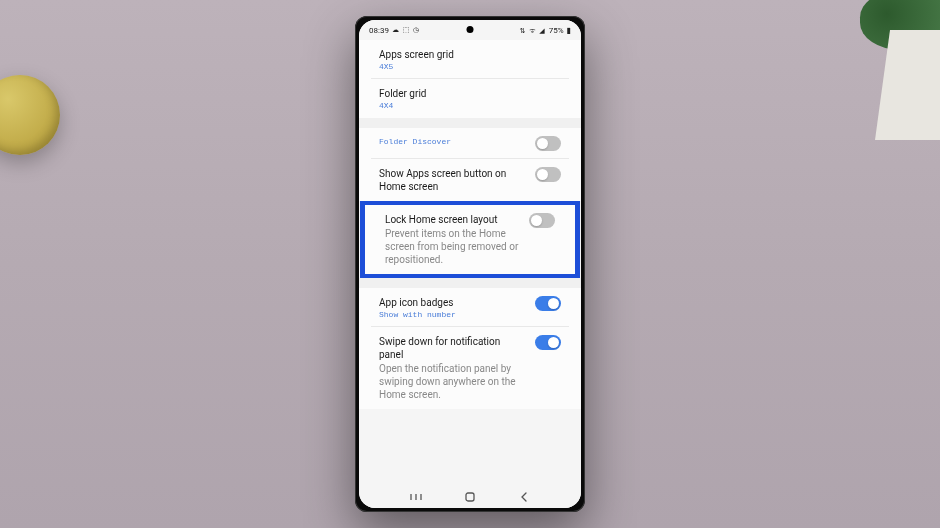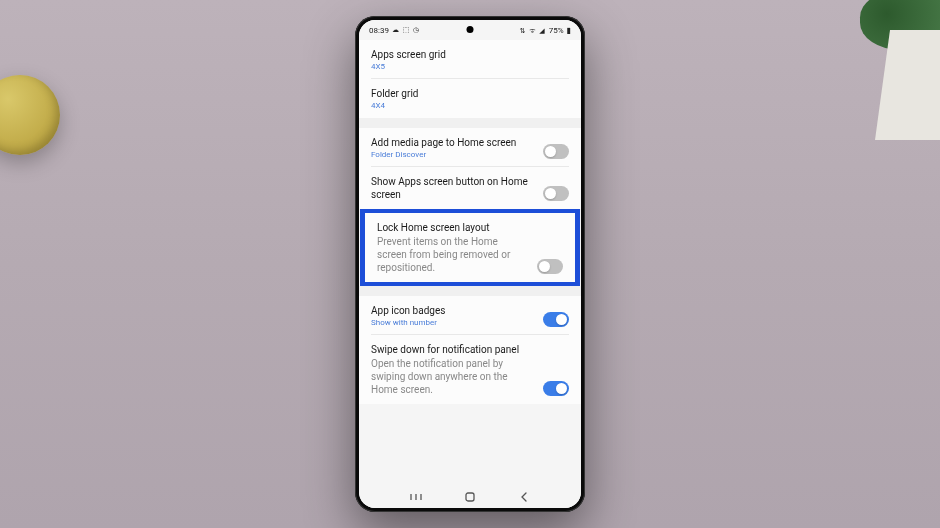--- a/index.html
+++ b/index.html
@@ -50,21 +50,21 @@
       border-radius: 50% 40% 60% 50%;
     }
     .phone {
       position: absolute;
       left: 50%;
       top: 50%;
       transform: translate(-50%, -50%);
       width: 230px;
       height: 496px;
       background: #0a0a0a;
-      border-radius: 20px;
+      border-radius: 12px;
       padding: 4px;
       box-shadow: 0 20px 50px rgba(0,0,0,0.45), inset 0 0 0 1px #333;
     }
     .screen {
       width: 100%;
       height: 100%;
       background: #f5f5f5;
       border-radius: 16px;
       overflow: hidden;
       position: relative;
@@ -129,24 +129,24 @@
       display: flex;
       align-items: center;
       justify-content: center;
     }
     .content {
       flex: 1;
       overflow-y: hidden;
       background: #f5f5f5;
     }
     .setting-item {
-      padding: 8px 12px;
+      padding: 8px 20px;
       background: #fcfcfc;
       display: flex;
-      align-items: flex-end;
+      align-items: flex-start;
       justify-content: space-between;
       position: relative;
     }
     .setting-item.with-divider::after {
       content: "";
       position: absolute;
       bottom: 0;
       left: 12px;
       right: 12px;
       height: 1px;
@@ -162,20 +162,21 @@
     }
     .setting-title {
       font-size: 10px;
       color: #1a1a1a;
       line-height: 1.3;
     }
     .setting-sub {
       font-size: 8px;
       color: #4a7dd8;
       margin-top: 1px;
+      font-family: Liberation Mono, monospace;
     }
     .setting-desc {
       font-size: 10px;
       color: #888;
       margin-top: 1px;
       line-height: 1.3;
     }
     .toggle {
       width: 26px;
       height: 15px;
@@ -266,21 +267,20 @@
         <div class="setting-text">
           <div class="setting-title">Folder grid</div>
           <div class="setting-sub">4X4</div>
         </div>
       </div>
 
       <div class="section-gap"></div>
 
       <div class="setting-item with-divider">
         <div class="setting-text">
-          <div class="setting-title">Add media page to Home screen</div>
           <div class="setting-sub">Folder Discover</div>
         </div>
         <div class="toggle off">
           <div class="toggle-knob"></div>
         </div>
       </div>
 
       <div class="setting-item">
         <div class="setting-text">
           <div class="setting-title">Show Apps screen button on Home screen</div>

